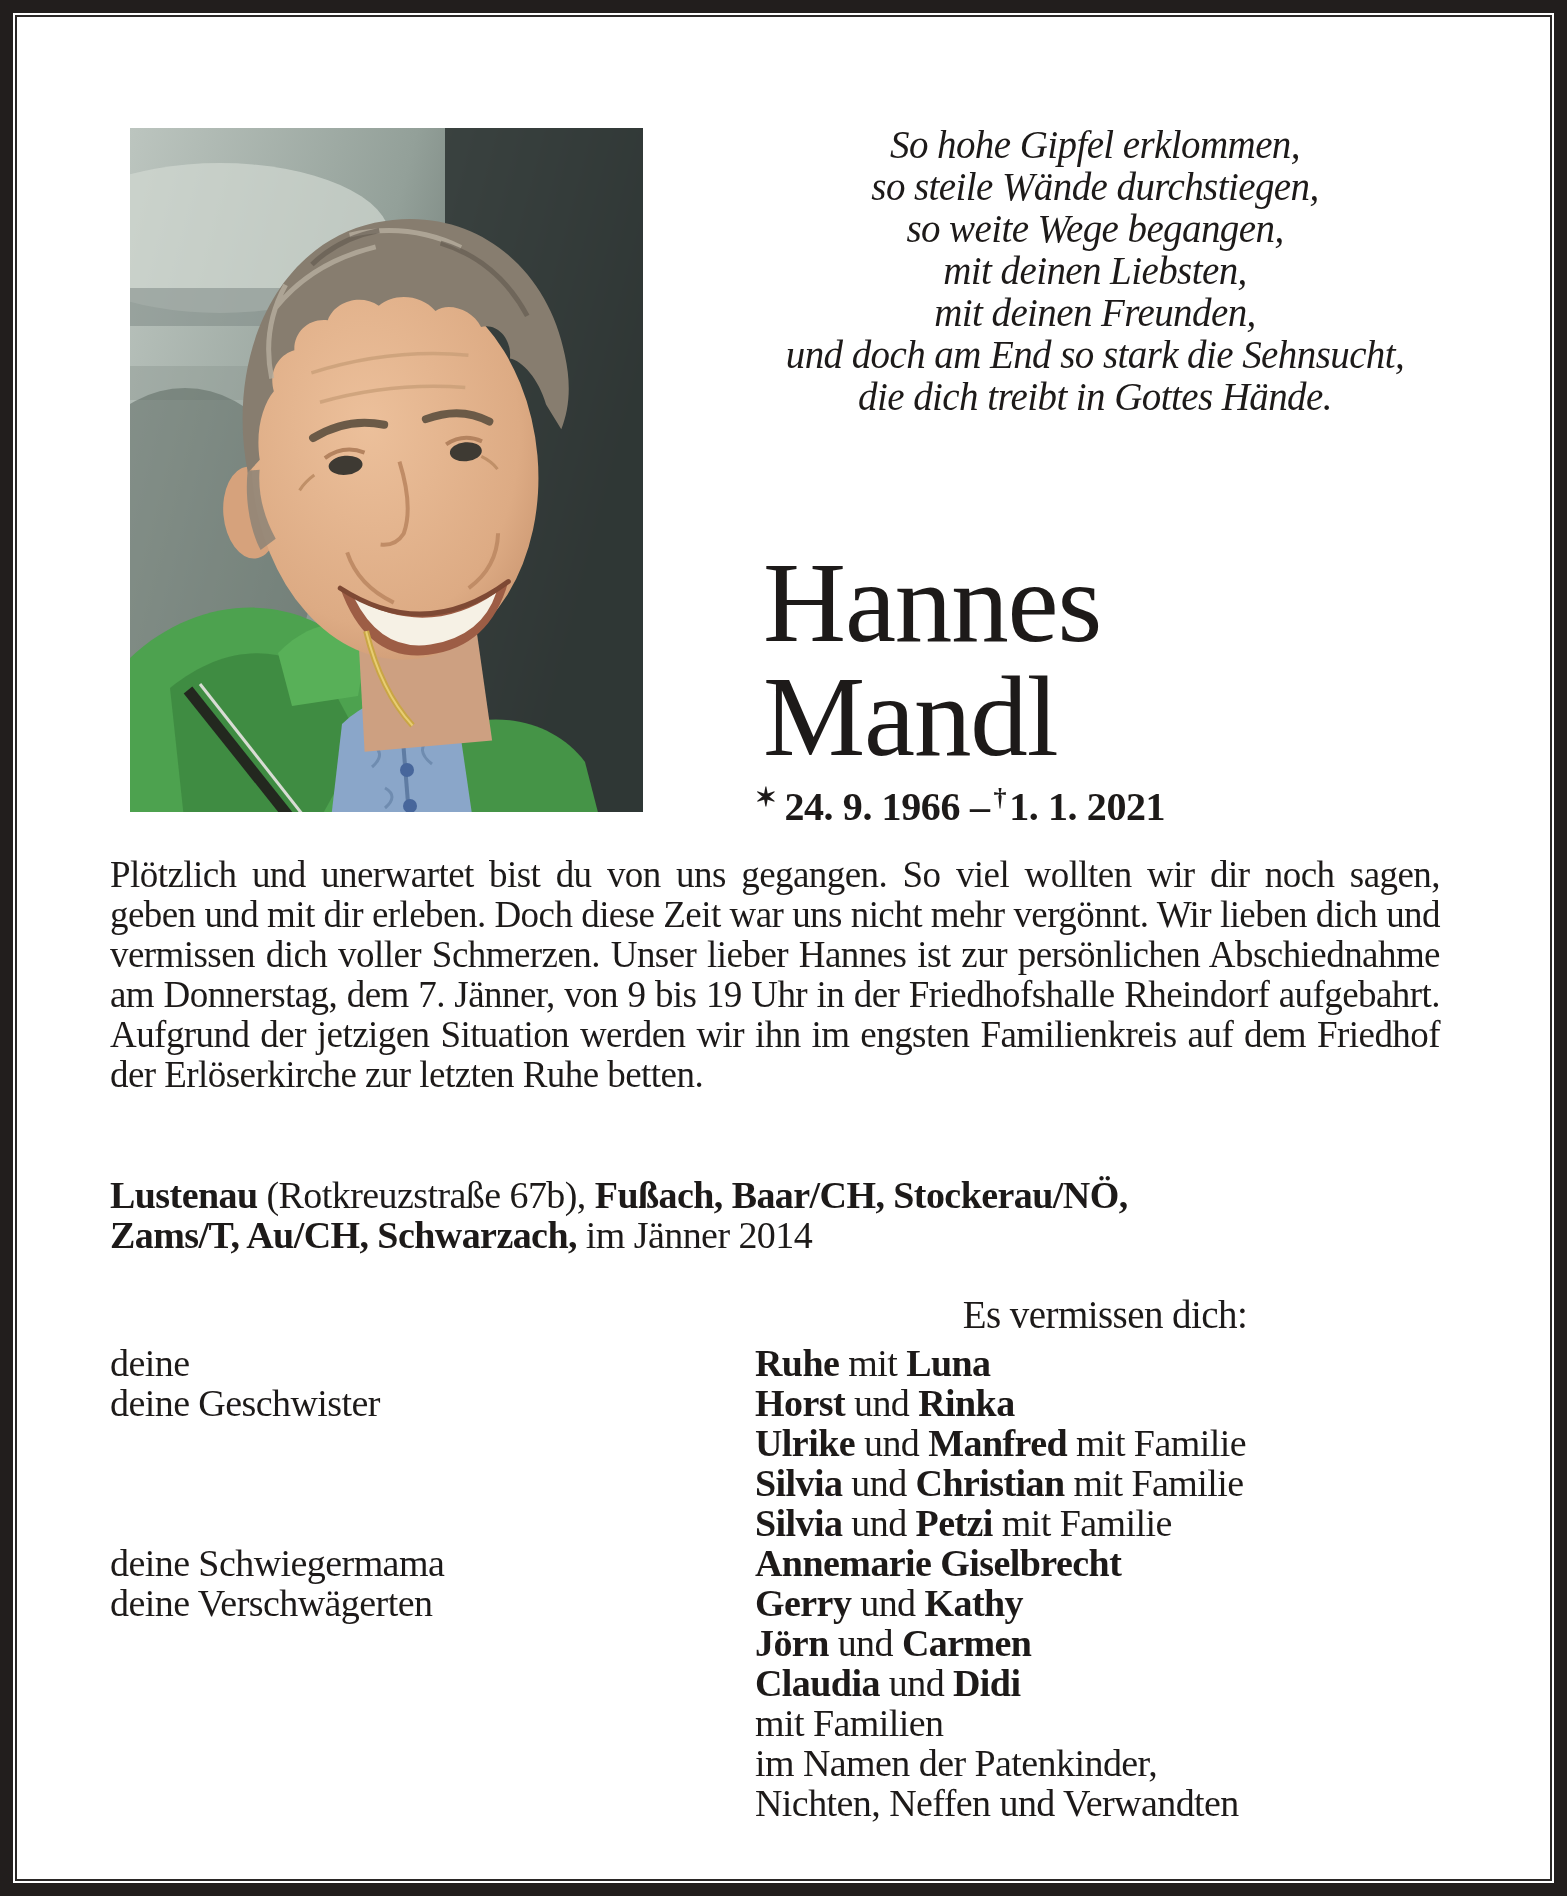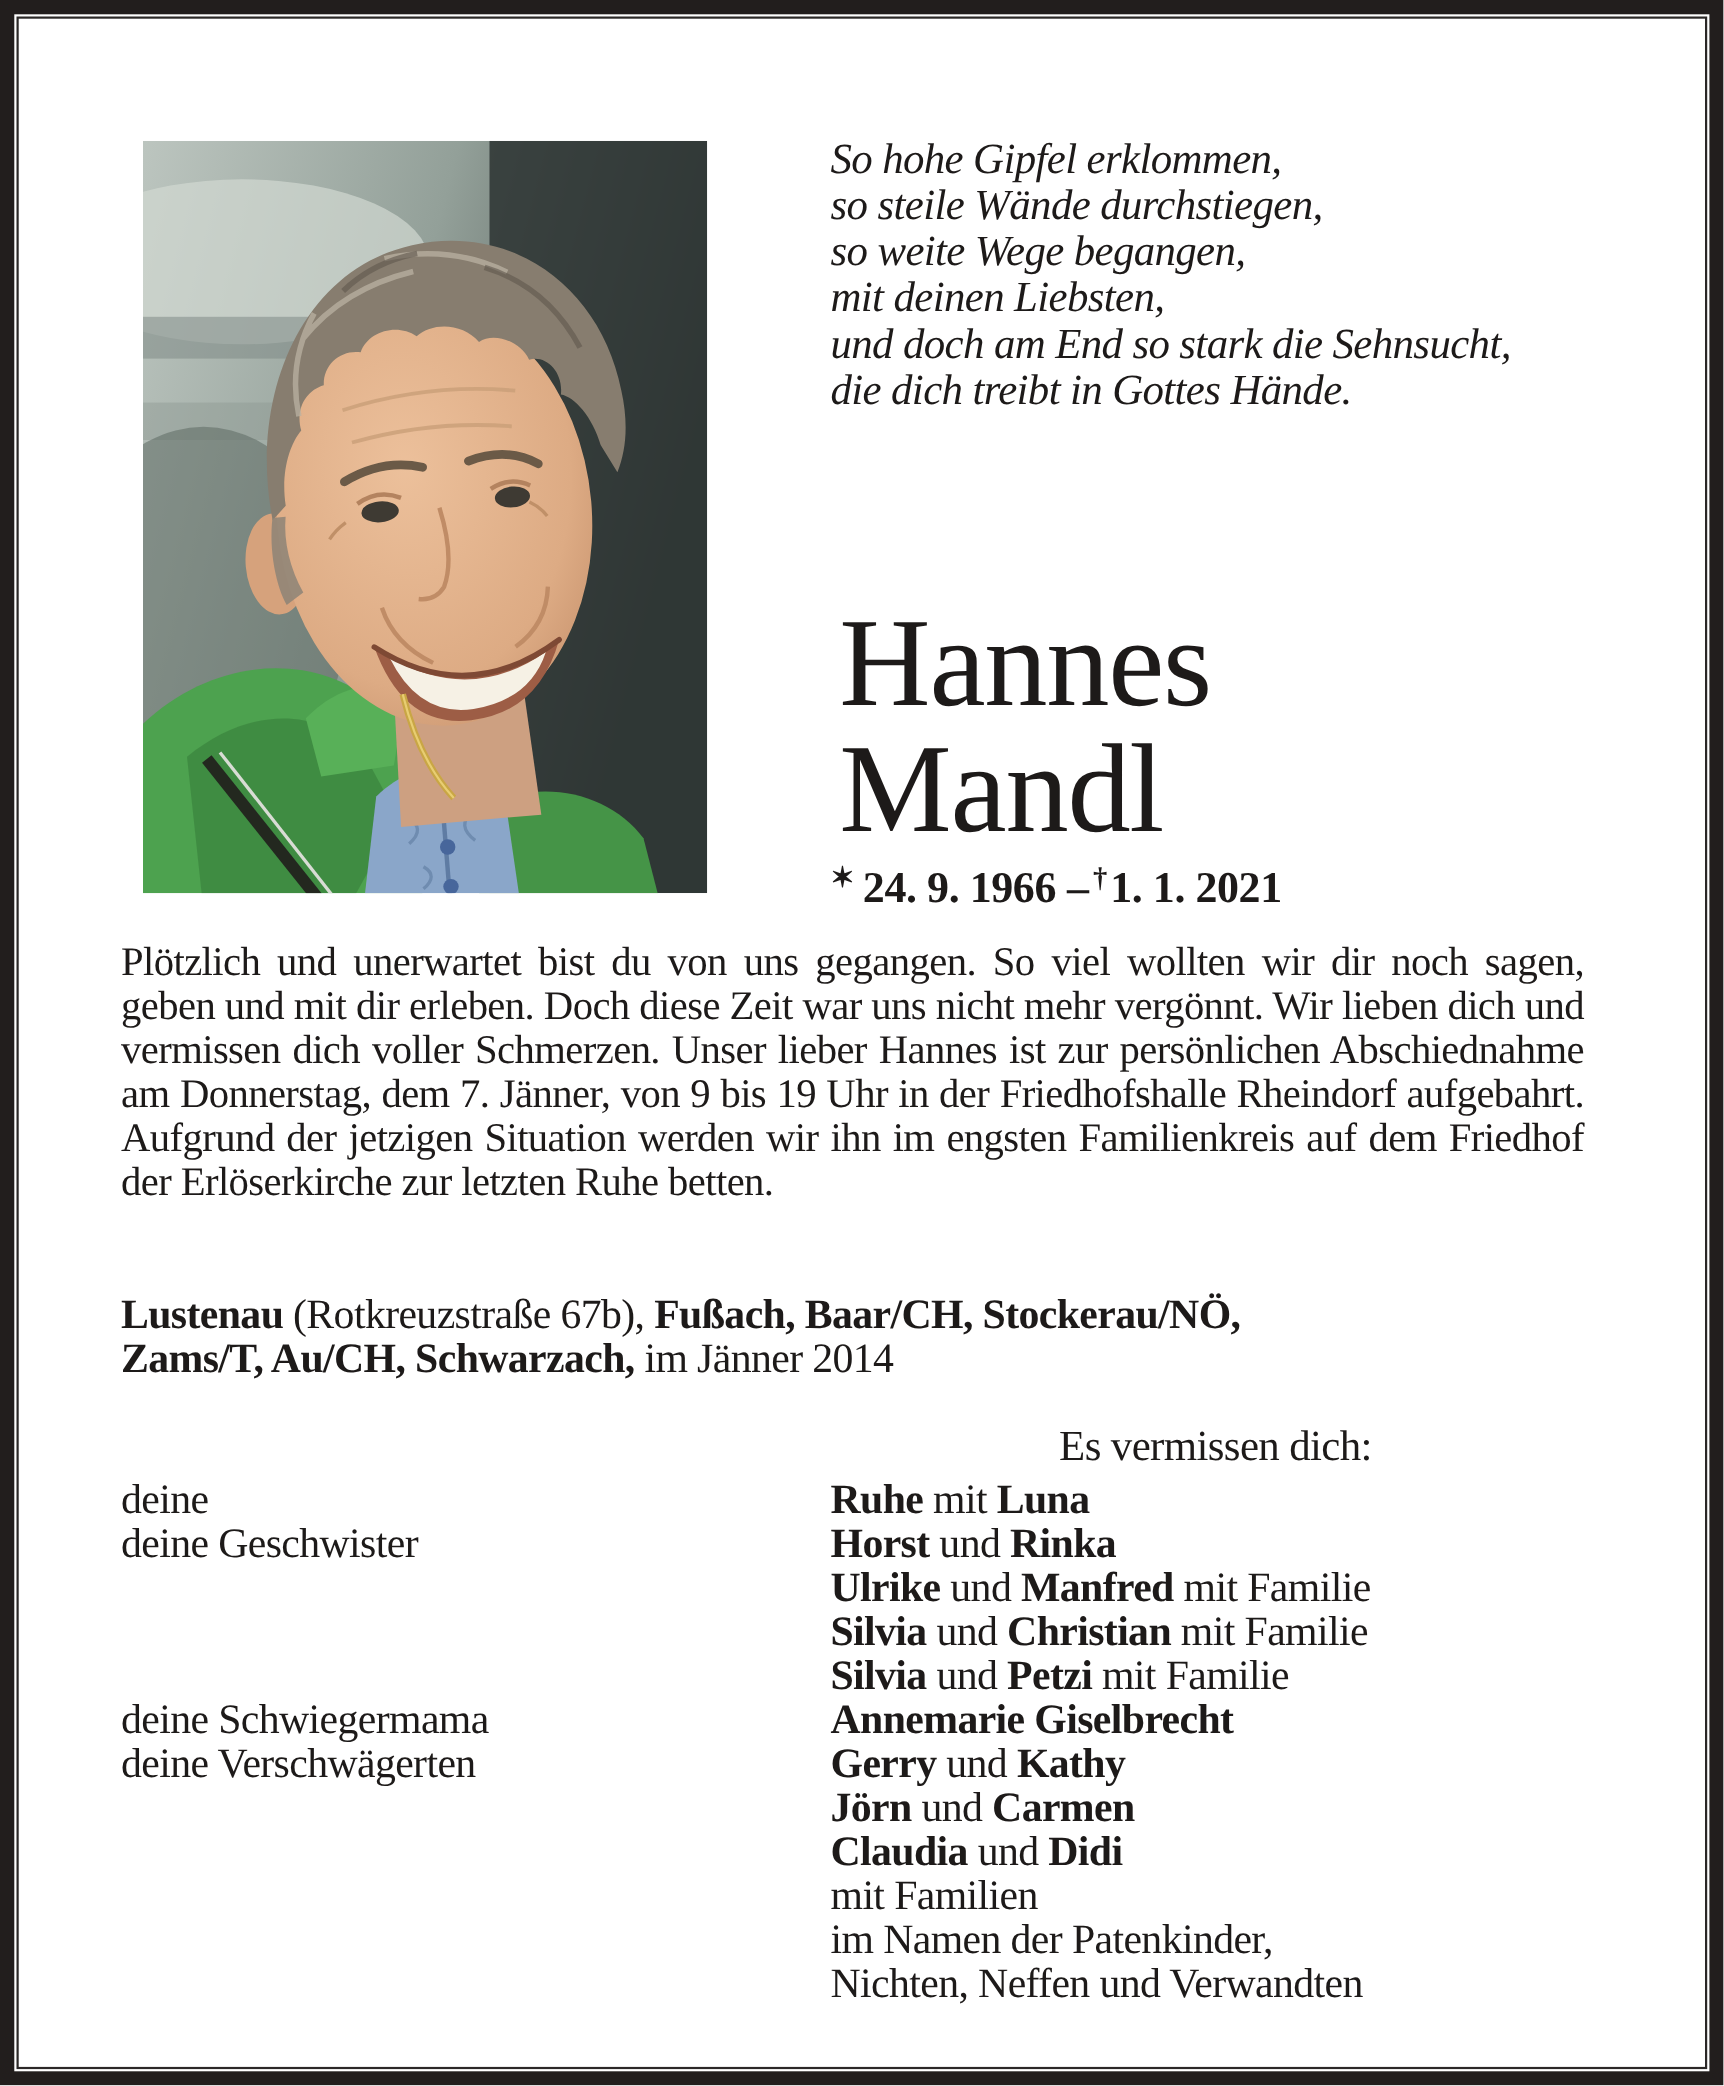--- a/index.html
+++ b/index.html
@@ -13,21 +13,21 @@
     overflow:hidden;
   }
   .frame-outer{position:absolute;inset:0;border:13px solid #221e1d;pointer-events:none;z-index:5;}
   .frame-line{position:absolute;inset:15px;border:2px solid #2b2827;pointer-events:none;z-index:5;}
 
   .photo{position:absolute;left:130px;top:128px;width:513px;height:684px;margin:0;overflow:hidden;}
   .photo svg{display:block;width:100%;height:100%;}
 
   .poem{position:absolute;left:755px;top:124px;width:680px;
         font-style:italic;font-size:39px;line-height:42px;letter-spacing:-0.015em;}
-  .poem-line{white-space:nowrap;}
+  .poem-line{white-space:nowrap;text-align:center;}
 
   .name{position:absolute;left:751px;top:534px;margin:12px;
         font-size:115px;line-height:114px;font-weight:400;letter-spacing:-0.01em;}
   .name .nline{display:block;}
 
   .dates{position:absolute;left:755px;top:776px;
          font-size:40px;line-height:44px;font-weight:700;white-space:nowrap;letter-spacing:-0.01em;}
   .dates .sym{font-size:26px;vertical-align:14px;font-weight:700;}
   .dates .sym.birth{margin-right:8px;}
   .dates .sym.death{margin:0 3px 0 4px;}
@@ -134,20 +134,21 @@
         <path d="M 222 500 C 228 538 240 572 260 598" stroke="#e8cd72" stroke-width="2" fill="none"></path>
       </g>
     </svg>
   </figure>
 
   <div class="poem" id="poem">
       <div class="poem-line">So hohe Gipfel erklommen,</div>
       <div class="poem-line">so steile Wände durchstiegen,</div>
       <div class="poem-line">so weite Wege begangen,</div>
       <div class="poem-line">mit deinen Liebsten,</div>
+      <div class="poem-line">mit deinen Freunden,</div>
       <div class="poem-line">und doch am End so stark die Sehnsucht,</div>
       <div class="poem-line">die dich treibt in Gottes Hände.</div>
     </div>
 
   <h1 class="name">
     <span class="nline">Hannes</span>
     <span class="nline">Mandl</span>
   </h1>
 
   <div class="dates">

